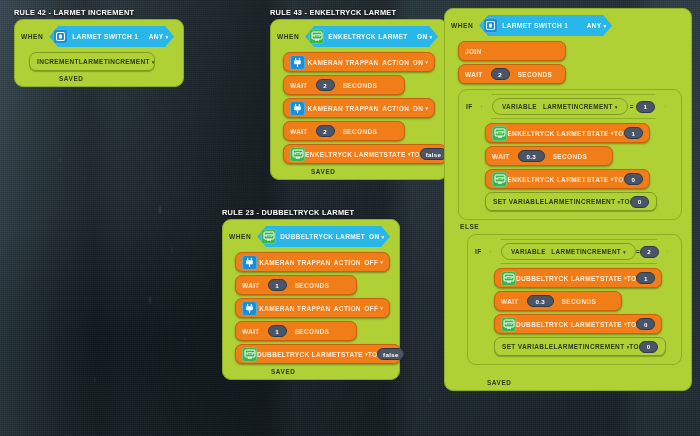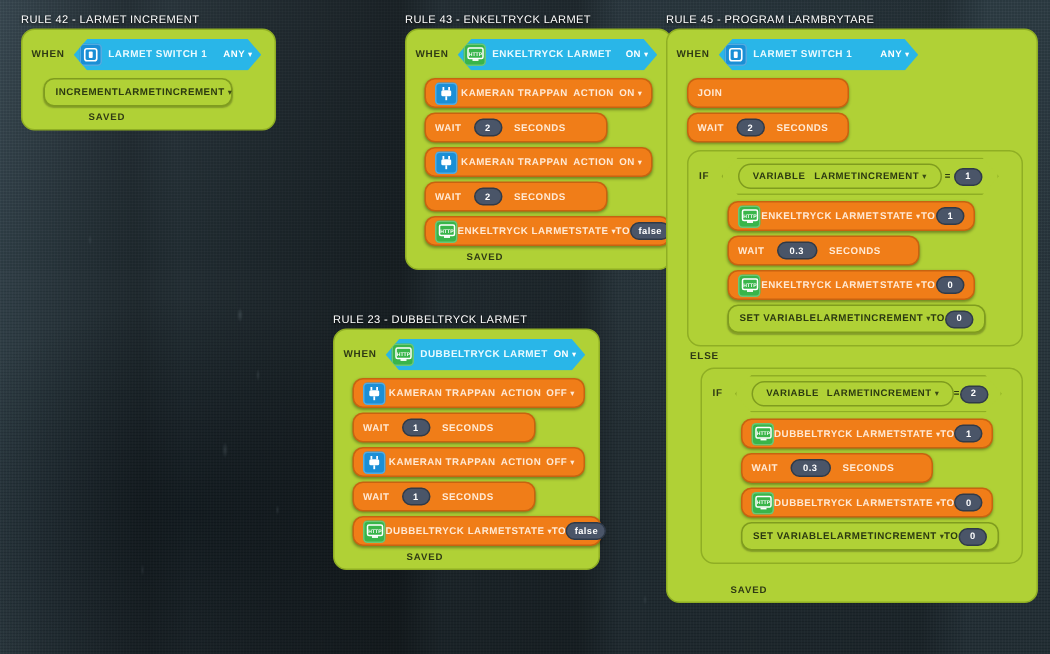--- a/index.html
+++ b/index.html
@@ -49,21 +49,21 @@
       radial-gradient(ellipse 2px 5px at 430px 400px, rgba(200,220,230,.16), rgba(0,0,0,0) 70%);
   }
 
   #canvas { position:absolute; inset:0; z-index:1; }
 
   
   .rule { position:absolute; }
   .rule-title {
     color:#ffffff;
     font-size:7.4px;
-    font-weight:normal;
+    font-weight:bold;
     letter-spacing:.25px;
     text-shadow:0 1px 2px rgba(0,0,0,.9);
     margin-bottom:2px;
     white-space:nowrap;
   }
 
   
   .green { background:#b0d136; border-radius:9px; position:relative; }
   .green-o { border:1px solid #8fae24; }
 
@@ -416,21 +416,20 @@
         </div>
       </div>
       <div style="height:4px"></div>
       <div class="row" style="padding-left:48px;">
         <span class="saved">SAVED</span>
       </div>
     </div>
   </div>
 
   <div class="rule" style="left:444px; top:8px;">
-    <div class="rule-title">RULE 45 - PROGRAM LARMBRYTARE</div>
     <div class="green green-o" style="width:248px; padding:6px 0 4px 0;">
 
       <div class="row" style="padding:0 6px;">
         <span class="kw">WHEN</span>
         <span class="gap6"></span>
         <div class="hex" style="width:133px;">
           <span class="ico blue">
             <svg width="11" height="11" viewBox="0 0 11 11">
                 <rect x="1.5" y="1.5" width="8" height="8" rx="1.5" fill="none" stroke="#fff" stroke-width="1.1"></rect>
                 <rect x="4.2" y="3.4" width="2.6" height="4.2" rx=".6" fill="#fff"></rect>

